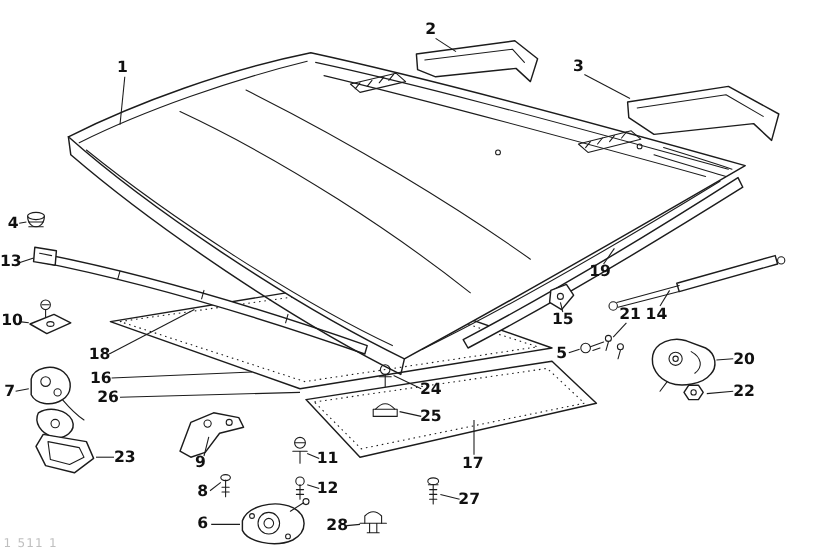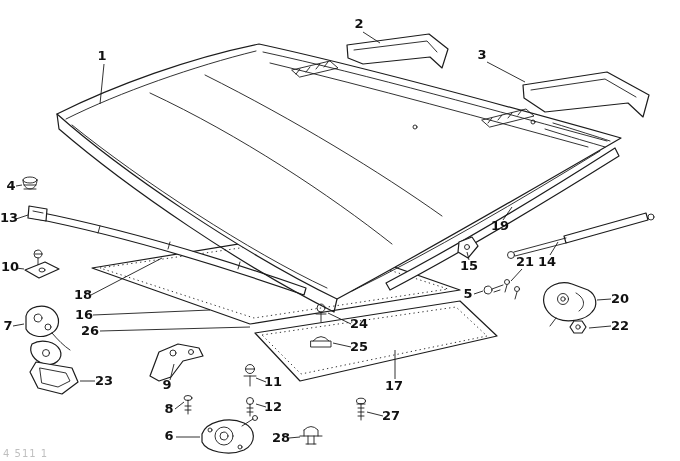--- a/index.html
+++ b/index.html
@@ -247,14 +247,14 @@
     <text class="callout" x="620" y="330">22</text>
     <text class="callout" x="104" y="385">23</text>
     <text class="callout" x="359" y="328">24</text>
     <text class="callout" x="359" y="351">25</text>
     <text class="callout" x="90" y="335">26</text>
     <text class="callout" x="391" y="420">27</text>
     <text class="callout" x="281" y="442">28</text>
   </g>
 </svg>
 
-<div class="watermark">4 511 1</div>
+<div class="watermark">1 511 1</div>
 </div>
 
 </body></html>

